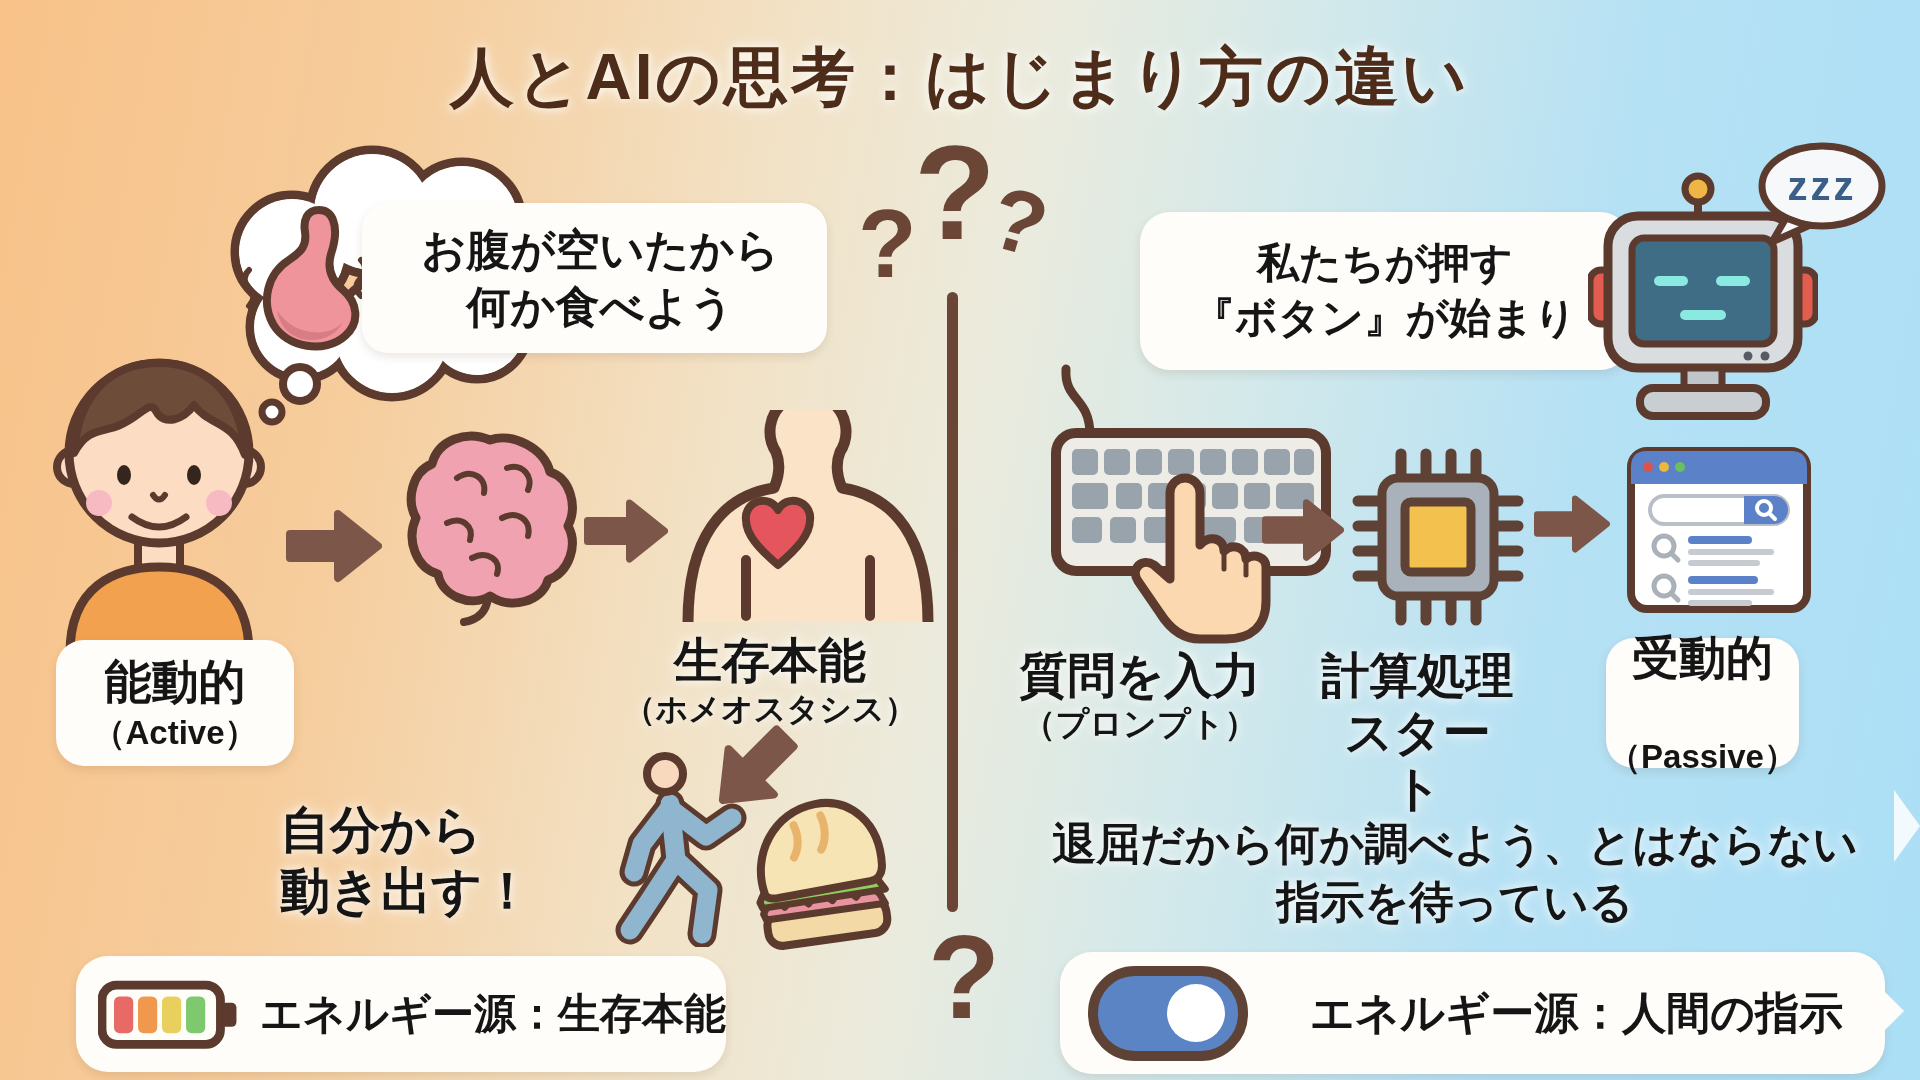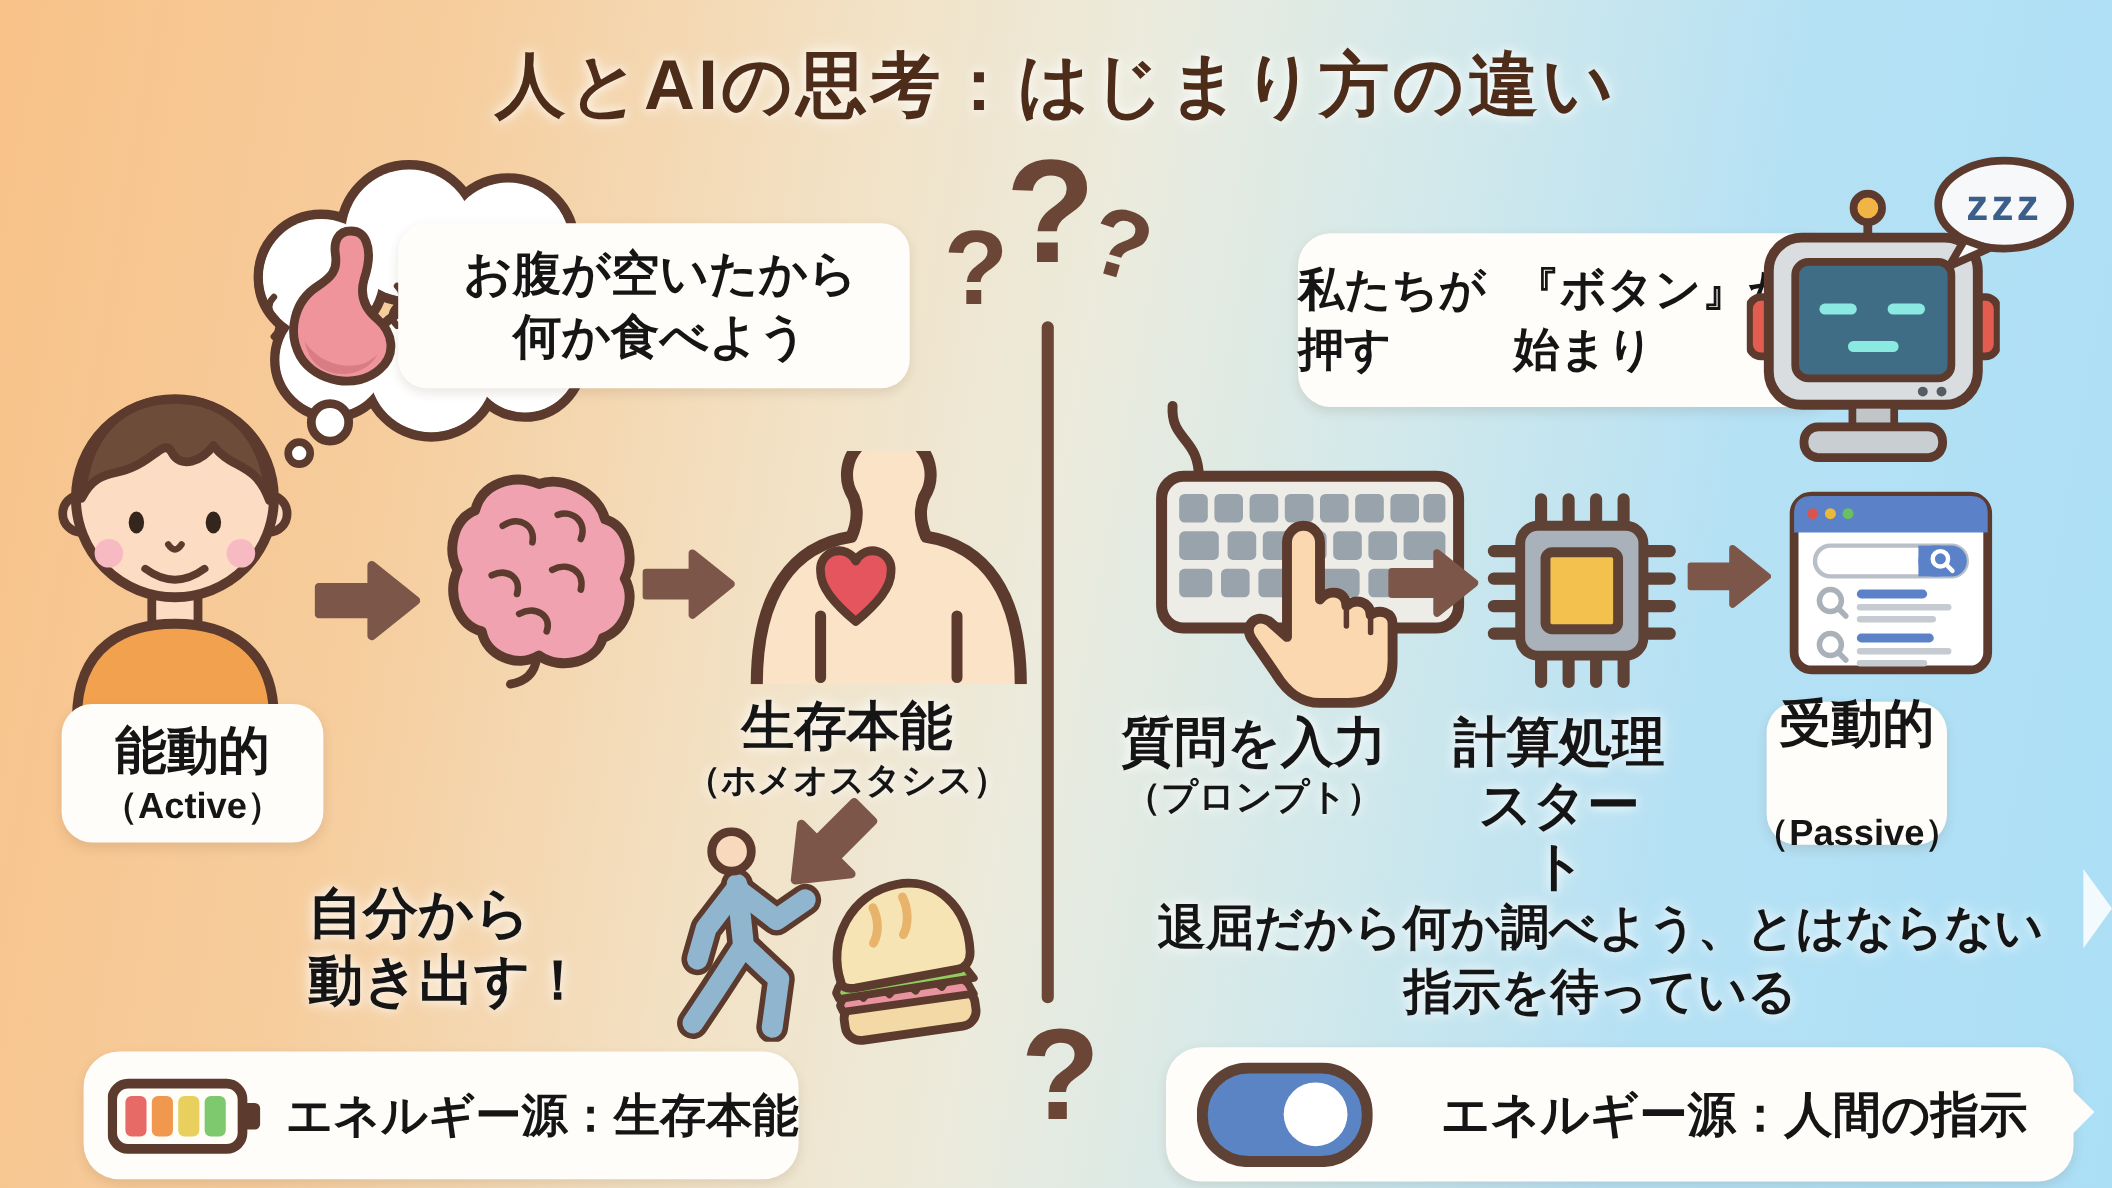--- a/index.html
+++ b/index.html
@@ -10,40 +10,40 @@
   .jp{font-weight:800;color:#151515;}
   .glow{text-shadow:0 0 10px rgba(255,255,255,.9),0 0 18px rgba(255,255,255,.55);}
   .title{top:34px;left:0;right:0;text-align:center;font-size:64px;font-weight:800;
     color:#4d2d1a;letter-spacing:3px;}
   .white-card{background:#fffdfa;border-radius:28px;box-shadow:0 4px 10px rgba(90,60,30,.12);}
   .thought-box{left:362px;top:203px;width:465px;height:150px;border-radius:26px;
     display:flex;flex-direction:column;align-items:center;justify-content:center;line-height:1.3;}
   .thought-box div{font-size:44px;margin-left:12px;}
   .mode-badge{display:flex;flex-direction:column;align-items:center;justify-content:center;line-height:1.25;}
   .active-badge{left:56px;top:640px;width:238px;height:126px;}
-  .passive-badge{left:1606px;top:638px;width:164px;height:130px;gap:48px;}
+  .passive-badge{left:1606px;top:638px;width:193px;height:130px;gap:48px;}
   .mode-jp{font-size:47px;}
   .mode-en{font-size:33px;font-weight:800;}
   .instinct{left:590px;top:632px;width:360px;text-align:center;line-height:1.2;}
   .instinct .l1{font-size:48px;text-align:center;}
   .instinct .l2{font-size:32px;}
   .action-text{left:280px;top:800px;width:310px;text-align:left;line-height:1.22;font-size:50px;}
   .note-text{left:1005px;top:815px;width:900px;text-align:center;line-height:1.32;font-size:44px;}
   .q{color:#6b4636;font-weight:800;line-height:1;}
   .divider{left:947px;top:292px;width:11px;height:620px;background:#6b4636;border-radius:6px;}
   .energy-badge{display:flex;align-items:center;border-radius:32px;}
   .battery-badge{left:76px;top:956px;width:650px;height:116px;padding-left:22px;box-sizing:border-box;gap:18px;}
   .toggle-badge{left:1060px;top:952px;width:825px;height:122px;padding-left:28px;box-sizing:border-box;gap:26px;}
   .energy-label{font-size:42px;font-weight:800;color:#151515;white-space:nowrap;}
   .tail-right{left:1878px;top:985px;width:0;height:0;border-top:26px solid transparent;
     border-bottom:26px solid transparent;border-left:26px solid #fffdfa;}
   .edge-arrow{left:1894px;top:790px;width:0;height:0;border-top:36px solid transparent;
     border-bottom:36px solid transparent;border-left:26px solid rgba(255,255,255,.85);}
   .ai-bubble{left:1140px;top:212px;width:490px;height:158px;border-radius:30px;
-    display:flex;flex-direction:row;align-items:center;justify-content:flex-start;line-height:1.3;margin-left:40px;}
+    display:flex;flex-direction:column;align-items:center;justify-content:center;line-height:1.3;}
   .ai-bubble div{font-size:42px;}
   .step-label{text-align:center;line-height:1.18;}
   .step-label .big{font-size:48px;}
   .step-label .small{font-size:33px;}
 </style>
 </head>
 <body>
 
 <div class="stage">
 

